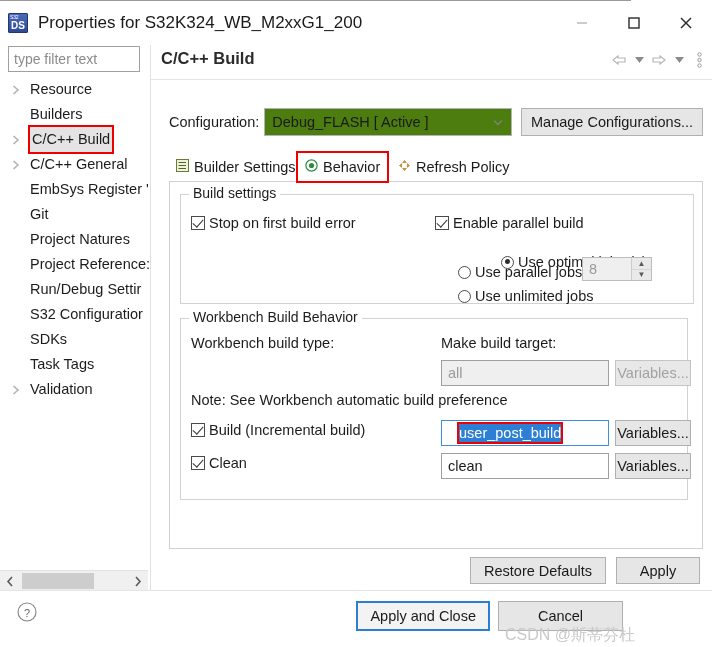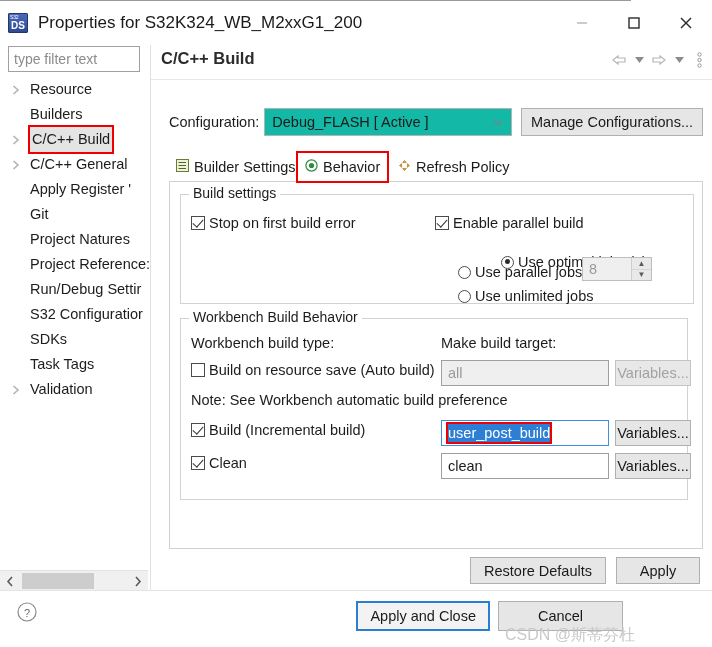--- a/index.html
+++ b/index.html
@@ -131,21 +131,21 @@
   .config-row {
     position: absolute; left: 18px; top: 62px; width: 534px; height: 30px;
     display: flex; align-items: center;
   }
   .config-label {
     font-size: 14.5px; color: #1c1c1c; margin-right: 5px;
     font-family: "Liberation Sans", sans-serif;
   }
   .combo {
     position: relative; width: 250px; height: 28px;
-    background: #14b8a6; border: 1px solid #b4b4b4;
+    background: #4d7c0f; border: 1px solid #b4b4b4;
     font-size: 14.5px; color: #1a1a1a;
     display: flex; align-items: center; padding-left: 7px;
     font-family: "Liberation Sans", sans-serif;
   }
   .combo .chev {
     position: absolute; right: 8px; top: 0; height: 26px;
     display: flex; align-items: center; color: #707070; font-size: 11px;
   }
   .btn {
     background: #e6e6e6; border: 1px solid #b0b0b0;
@@ -238,21 +238,21 @@
     background: #ffffff; font-size: 14.5px; color: #1c1c1c;
     display: flex; align-items: center; padding-left: 6px;
     font-family: "Liberation Sans", sans-serif; white-space: nowrap;
     overflow: hidden;
   }
   .textinput.disabled { background: #efefef; color: #9a9a9a; }
   .textinput.focused { border: 1px solid #3d8fe0; }
   .textinput .sel {
     background: #2c7fd4; color: #ffffff; padding: 1px 0;
   }
-  .redbox-input { outline: 2px solid #ee0000; }
+  .redbox-input { outline: 2px solid #ee0000; margin-left: 11px; }
 
   .vars-btn {
     position: absolute; height: 26px; width: 76px;
     background: #e6e6e6; border: 1px solid #b0b0b0;
     font-size: 14.5px; color: #1a1a1a;
     display: flex; align-items: center; justify-content: center;
     font-family: "Liberation Sans", sans-serif;
   }
   .vars-btn.disabled { color: #a2a2a2; background: #e8e8e8; border-color: #c4c4c4; }
 
@@ -349,21 +349,21 @@
       <div class="tree-item">
         <span class="twisty">
           <svg width="8" height="10" viewBox="0 0 8 10">
               <polyline points="1.5,1 6,5 1.5,9" fill="none" stroke="#b3b3b3" stroke-width="1.6"></polyline>
             </svg>
         </span>
         <span class="lbl">C/C++ General</span>
       </div>
 
       <div class="tree-item">
-        <span class="lbl">Apply Register '</span>
+        <span class="lbl">EmbSys Register '</span>
       </div>
       <div class="tree-item">
         <span class="lbl">Git</span>
       </div>
       <div class="tree-item">
         <span class="lbl">Project Natures</span>
       </div>
       <div class="tree-item">
         <span class="lbl">Project Reference:</span>
       </div>
@@ -529,24 +529,20 @@
           <span>Use unlimited jobs</span>
         </div>
       </div>
 
       <div class="group wb-behavior">
         <div class="glabel">Workbench Build Behavior</div>
 
         <div class="plain-text" style="left:10px; top:16px;">Workbench build type:</div>
         <div class="plain-text" style="left:260px; top:16px;">Make build target:</div>
 
-        <div class="chk-row" style="left:10px; top:43px;">
-          <span class="cb"></span>
-          <span>Build on resource save (Auto build)</span>
-        </div>
         <div class="textinput disabled" style="left:260px; top:41px; width:168px;">
           <span>all</span>
         </div>
         <div class="vars-btn disabled" style="left:434px; top:41px;">Variables...</div>
 
         <div class="plain-text" style="left:10px; top:73px;">Note: See Workbench automatic build preference</div>
 
         <div class="chk-row" style="left:10px; top:103px;">
           <span class="cb checked"></span>
           <span>Build (Incremental build)</span>

